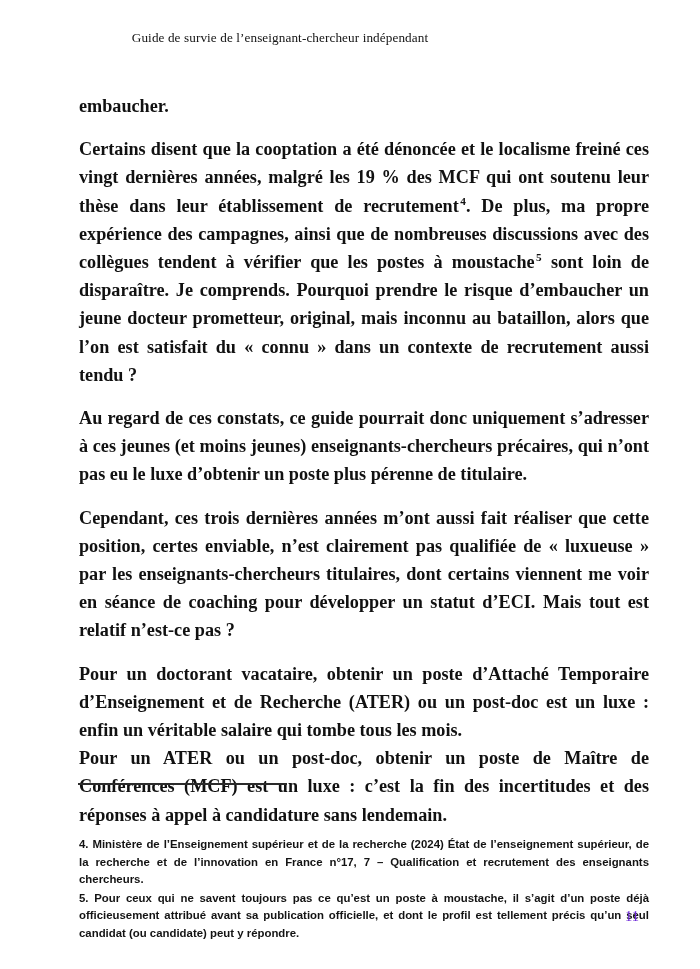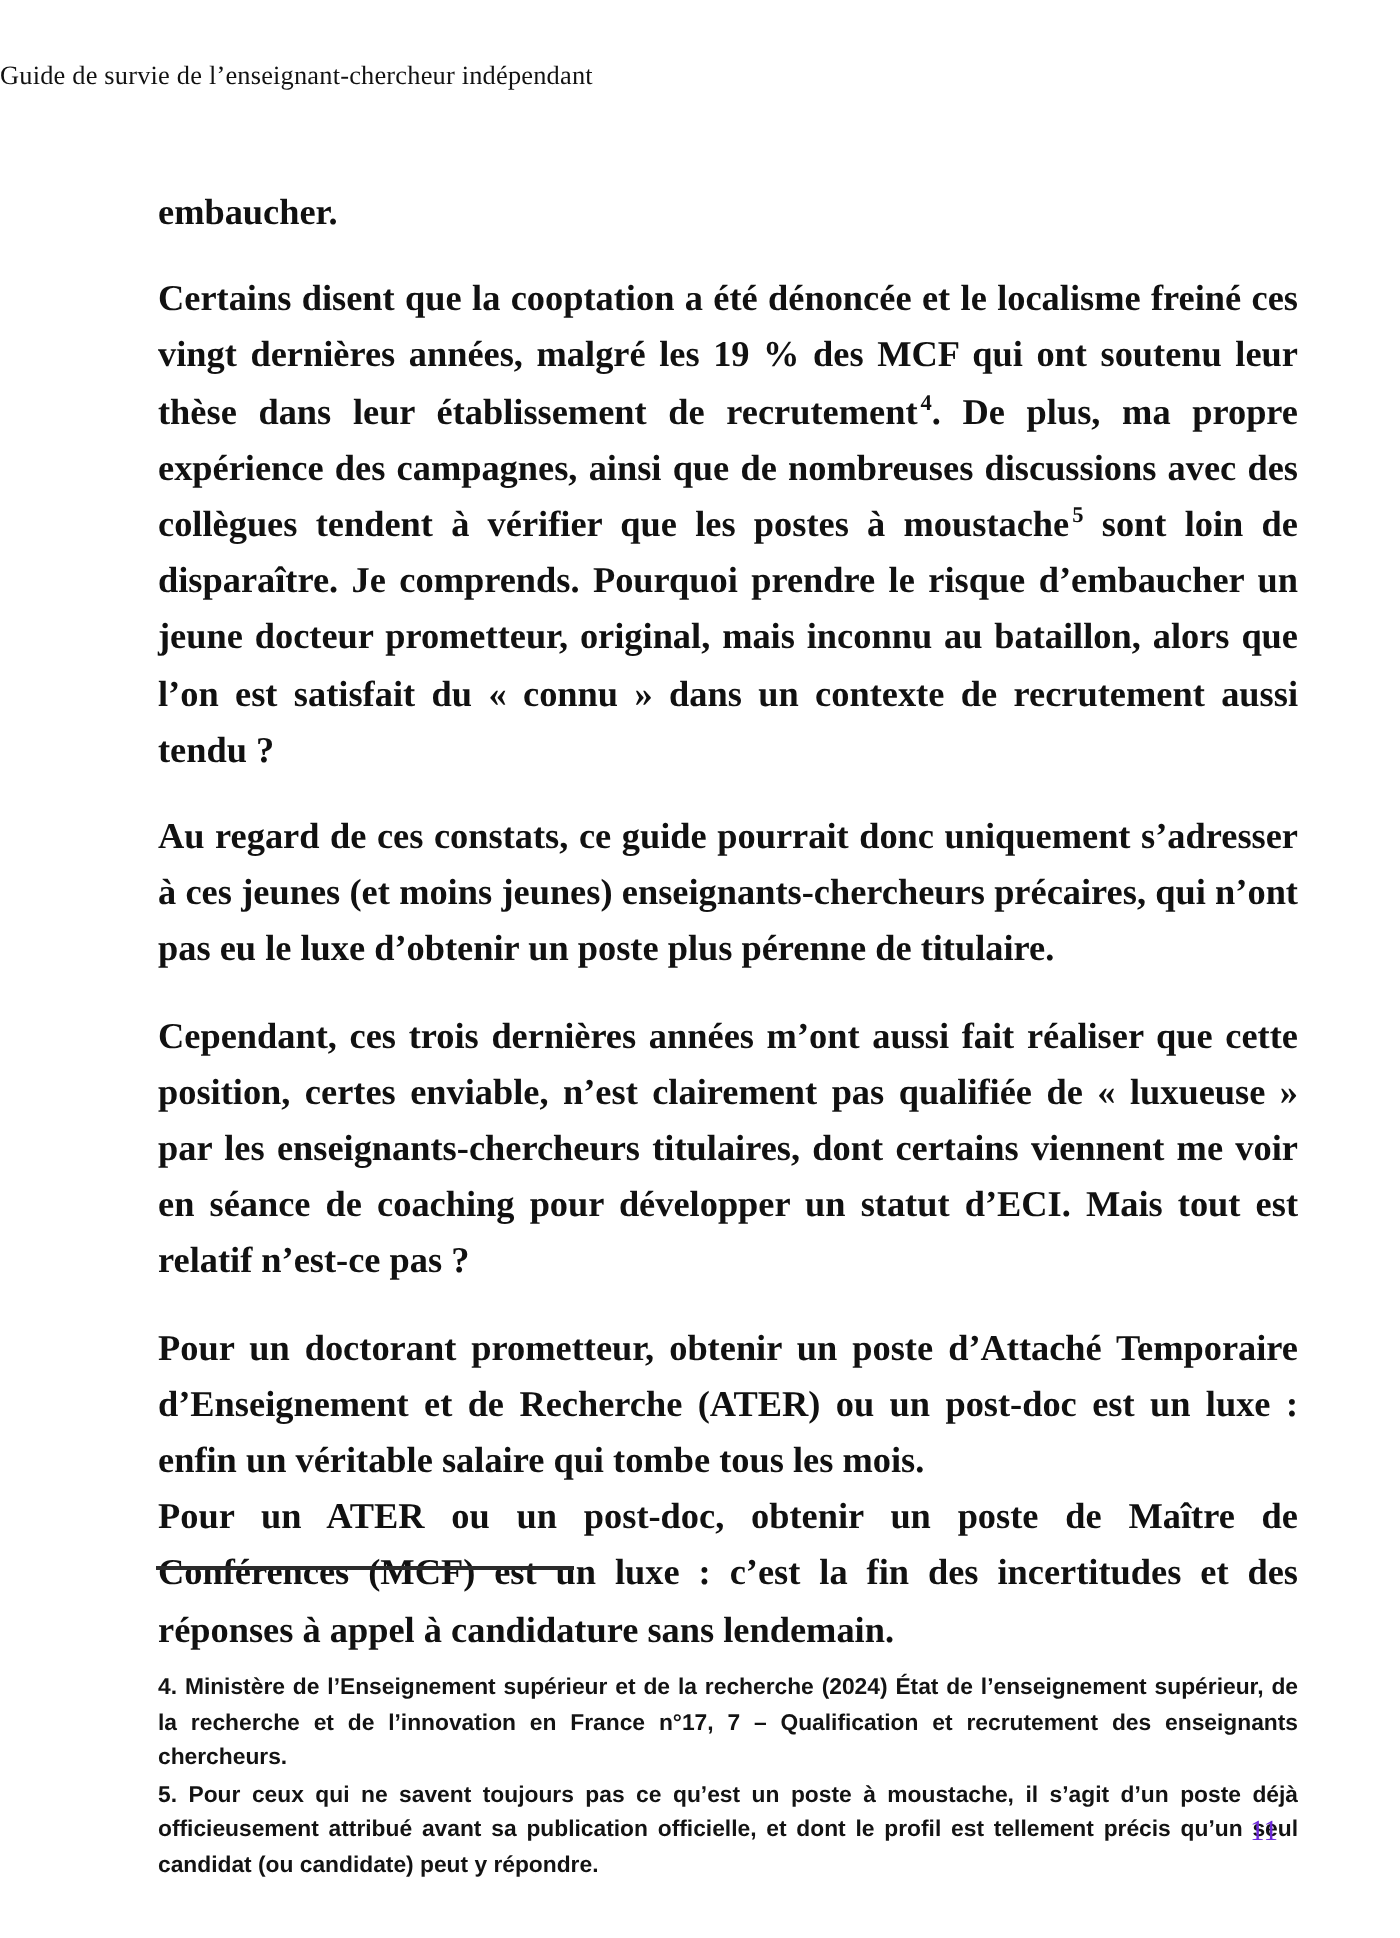--- a/index.html
+++ b/index.html
@@ -22,21 +22,21 @@
     height: 969px;
     box-sizing: border-box;
   }
 
   
   .running-header {
     position: absolute;
     top: 30px;
     left: 0;
     width: 560px;
-    text-align: left;
+    text-align: center;
     font-family: "Liberation Serif", "DejaVu Serif", serif;
     font-size: 13.2px;
     letter-spacing: 0.1px;
     color: #121212;
   }
 
   
   .body-block {
     position: absolute;
     top: 92px;
@@ -122,21 +122,21 @@
     <p class="para">embaucher.</p>
 
     <p class="para">
       <span>Certains disent que la cooptation a été dénoncée et le localisme freiné ces vingt dernières années, malgré les 19 % des MCF qui ont soutenu leur thèse dans leur établissement de recrutement</span><sup class="fnref">4</sup><span>. De plus, ma propre expérience des campagnes, ainsi que de nombreuses discussions avec des collègues tendent à vérifier que les postes à moustache</span><sup class="fnref">5</sup><span> sont loin de disparaître. Je comprends. Pourquoi prendre le risque d’embaucher un jeune docteur prometteur, original, mais inconnu au bataillon, alors que l’on est satisfait du « connu » dans un contexte de recrutement aussi tendu ?</span>
     </p>
 
     <p class="para">Au regard de ces constats, ce guide pourrait donc uniquement s’adresser à ces jeunes (et moins jeunes) enseignants-chercheurs précaires, qui n’ont pas eu le luxe d’obtenir un poste plus pérenne de titulaire.</p>
 
     <p class="para">Cependant, ces trois dernières années m’ont aussi fait réaliser que cette position, certes enviable, n’est clairement pas qualifiée de « luxueuse » par les enseignants-chercheurs titulaires, dont certains viennent me voir en séance de coaching pour développer un statut d’ECI. Mais tout est relatif n’est-ce pas ?</p>
 
-    <p class="para tight">Pour un doctorant prometteur, obtenir un poste d’Attaché Temporaire d’Enseignement et de Recherche (ATER) ou un post-doc est un luxe : enfin un véritable salaire qui tombe tous les mois.</p>
+    <p class="para tight">Pour un doctorant vacataire, obtenir un poste d’Attaché Temporaire d’Enseignement et de Recherche (ATER) ou un post-doc est un luxe : enfin un véritable salaire qui tombe tous les mois.</p>
 
     <p class="para">Pour un ATER ou un post-doc, obtenir un poste de Maître de Conférences (MCF) est un luxe : c’est la fin des incertitudes et des réponses à appel à candidature sans lendemain.</p>
 
   </div>
 
   <div class="footnote-rule"></div>
 
   <div class="footnotes">
     <p class="footnote">4. Ministère de l’Enseignement supérieur et de la recherche (2024) État de l’enseignement supérieur, de la recherche et de l’innovation en France n°17, 7 – Qualification et recrutement des enseignants chercheurs.</p>
     <p class="footnote">5. Pour ceux qui ne savent toujours pas ce qu’est un poste à moustache, il s’agit d’un poste déjà officieusement attribué avant sa publication officielle, et dont le profil est tellement précis qu’un seul candidat (ou candidate) peut y répondre.</p>

